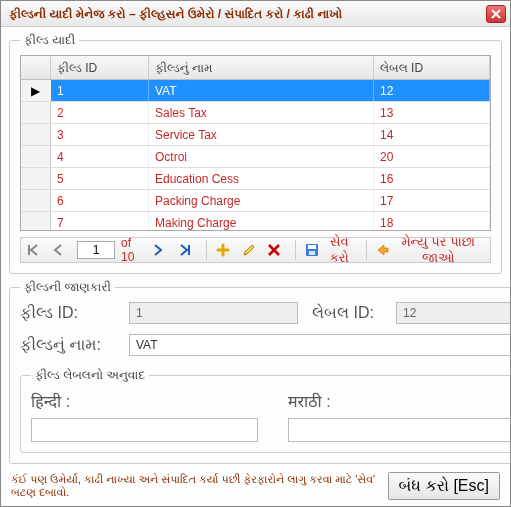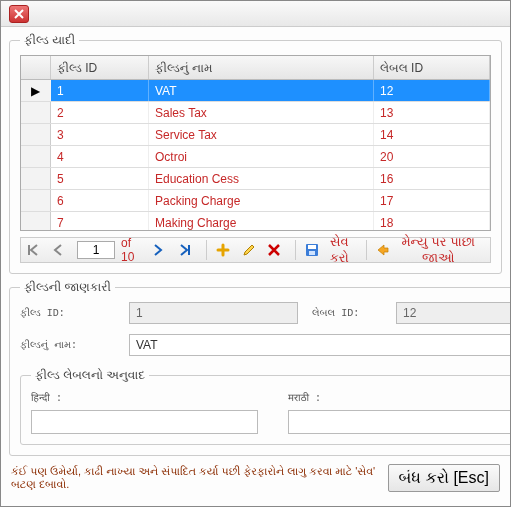--- a/index.html
+++ b/index.html
@@ -170,21 +170,21 @@
   .orange { color:#e67e22;}
   .red { color:#cc0000;}
   .gray { color:#777;}
   
   .info-grid {
     display: grid;
     grid-template-columns: 95px 1fr 70px 130px;
     gap: 10px 14px;
     align-items: center;
   }
-  .lbl { color:#555; font-size:10px;font-family:Liberation Mono, monospace;}
+  .lbl { color:#555; font-size:16px;}
   .field {
     height: 22px;
     border: 1px solid #bbb;
     padding: 0 6px;
     font-size: 12px;
     background: #fff;
     color:#333;
   }
   .field[readonly] { background:#eee; color:#666;}
   .row-full {
@@ -222,20 +222,21 @@
     cursor:pointer;
     border-radius:2px;
   }
   svg { display:block;}
 </style>
 </head>
 <body>
 
 <div class="window">
   <div class="titlebar">
+    <div class="titlebar-text">ફીલ્ડની યાદી મેનેજ કરો – ફીલ્હસને ઉમેરો / સંપાદિત કરો / કાઢી નાખો</div>
     <div class="close-btn">
       <svg width="10" height="10" viewBox="0 0 10 10">
           <path d="M1 1 L9 9 M9 1 L1 9" stroke="#fff" stroke-width="2"></path>
         </svg>
     </div>
   </div>
 
   <div class="body">
 
     <fieldset>

